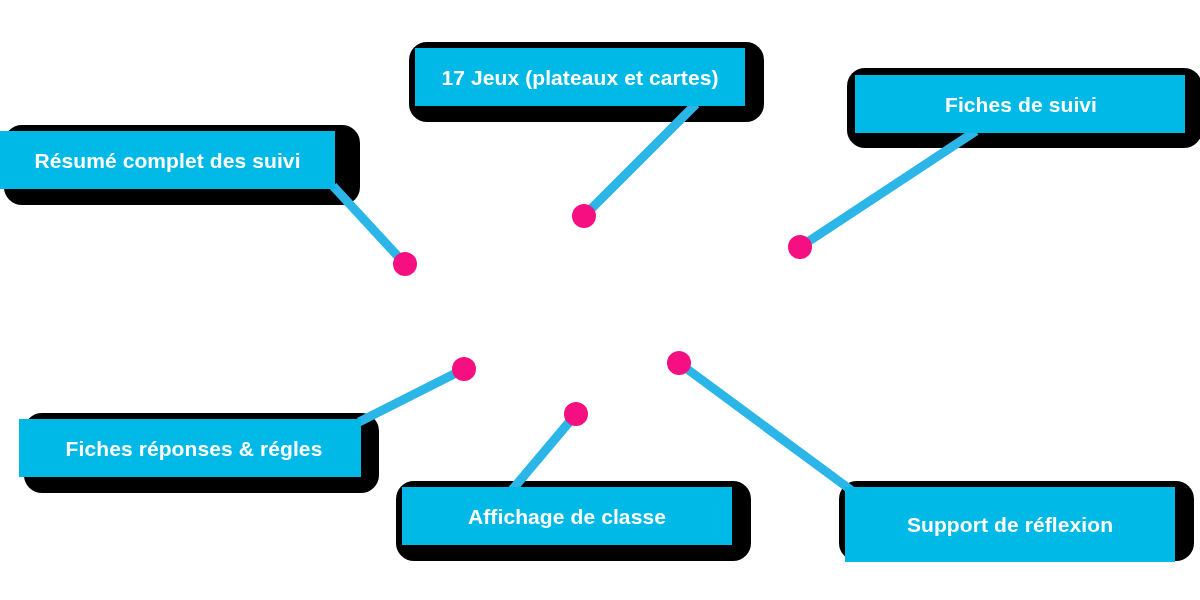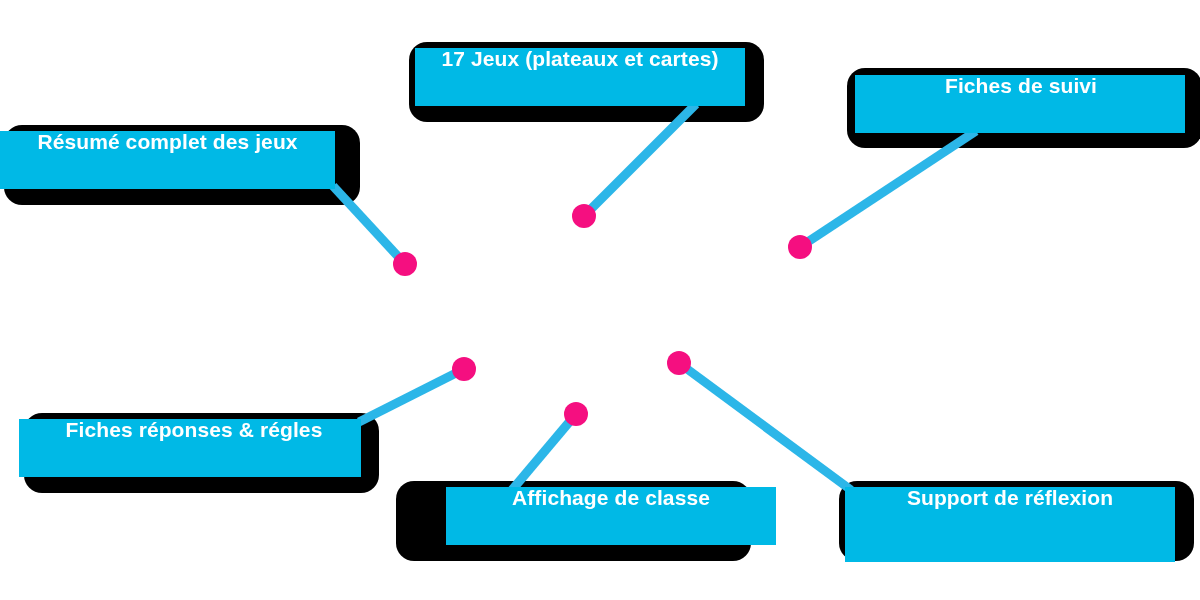--- a/index.html
+++ b/index.html
@@ -27,21 +27,21 @@
   .node .backing{
     position:absolute;
     background:#000000;
     border-radius:18px;
   }
   
   .node .chip{
     position:absolute;
     background:#00b9e6;
     display:flex;
-    align-items:flex-start;
+    align-items:center;
     justify-content:center;
     box-sizing:border-box;
     padding:0 14px;
   }
   .node .chip .label{
     color:#ffffff;
     font-size:21px;
     font-weight:600;
     letter-spacing:.1px;
     white-space:nowrap;
@@ -84,40 +84,40 @@
       <line x1="696" y1="104" x2="584" y2="216" stroke="#2cb6e8" stroke-width="9" stroke-linecap="butt"></line>
       <line x1="976" y1="131" x2="800" y2="247" stroke="#2cb6e8" stroke-width="9" stroke-linecap="butt"></line>
       <line x1="359" y1="422" x2="464" y2="369" stroke="#2cb6e8" stroke-width="9" stroke-linecap="butt"></line>
       <line x1="512" y1="490" x2="576" y2="414" stroke="#2cb6e8" stroke-width="9" stroke-linecap="butt"></line>
       <line x1="851" y1="490" x2="679" y2="363" stroke="#2cb6e8" stroke-width="9" stroke-linecap="butt"></line>
     </svg>
 
   <div id="chips">
       <div class="node">
         <div class="chip" style="left: 0px; top: 131px; width: 335px; height: 58px; background: rgb(0, 185, 230);">
-          <span class="label" style="color: rgb(255, 255, 255);">Résumé complet des jeux</span>
+          <span class="label" style="color: rgb(255, 255, 255);">Résumé complet des suivi</span>
         </div>
       </div>
       <div class="node">
         <div class="chip" style="left: 415px; top: 48px; width: 330px; height: 58px; background: rgb(0, 185, 230);">
           <span class="label" style="color: rgb(255, 255, 255);">17 Jeux (plateaux et cartes)</span>
         </div>
       </div>
       <div class="node">
         <div class="chip" style="left: 855px; top: 75px; width: 330px; height: 58px; background: rgb(0, 185, 230); padding-left: 16px;">
           <span class="label" style="color: rgb(255, 255, 255);">Fiches de suivi</span>
         </div>
       </div>
       <div class="node">
         <div class="chip" style="left: 19px; top: 419px; width: 342px; height: 58px; background: rgb(0, 185, 230);">
           <span class="label" style="color: rgb(255, 255, 255); padding-left: 8px;">Fiches réponses &amp; régles</span>
         </div>
       </div>
       <div class="node">
-        <div class="chip" style="left: 402px; top: 487px; width: 330px; height: 58px; background: rgb(0, 185, 230); margin-left: 44px;">
+        <div class="chip" style="left: 402px; top: 487px; width: 330px; height: 58px; background: rgb(0, 185, 230);">
           <span class="label" style="color: rgb(255, 255, 255);">Affichage de classe</span>
         </div>
       </div>
       <div class="node">
         <div class="chip" style="left: 845px; top: 487px; width: 330px; height: 75px; background: rgb(0, 185, 230);">
           <span class="label" style="color: rgb(255, 255, 255);">Support de réflexion</span>
         </div>
       </div>
     </div>
 

